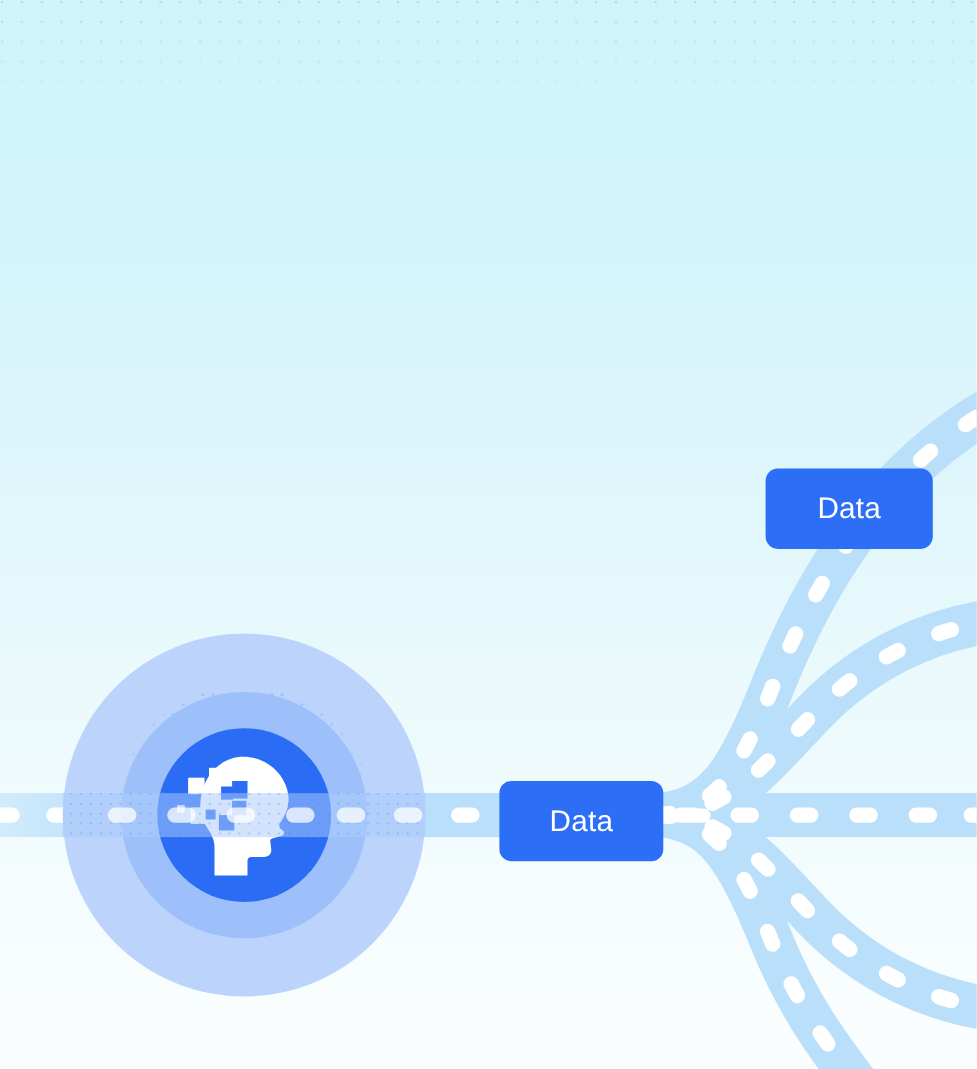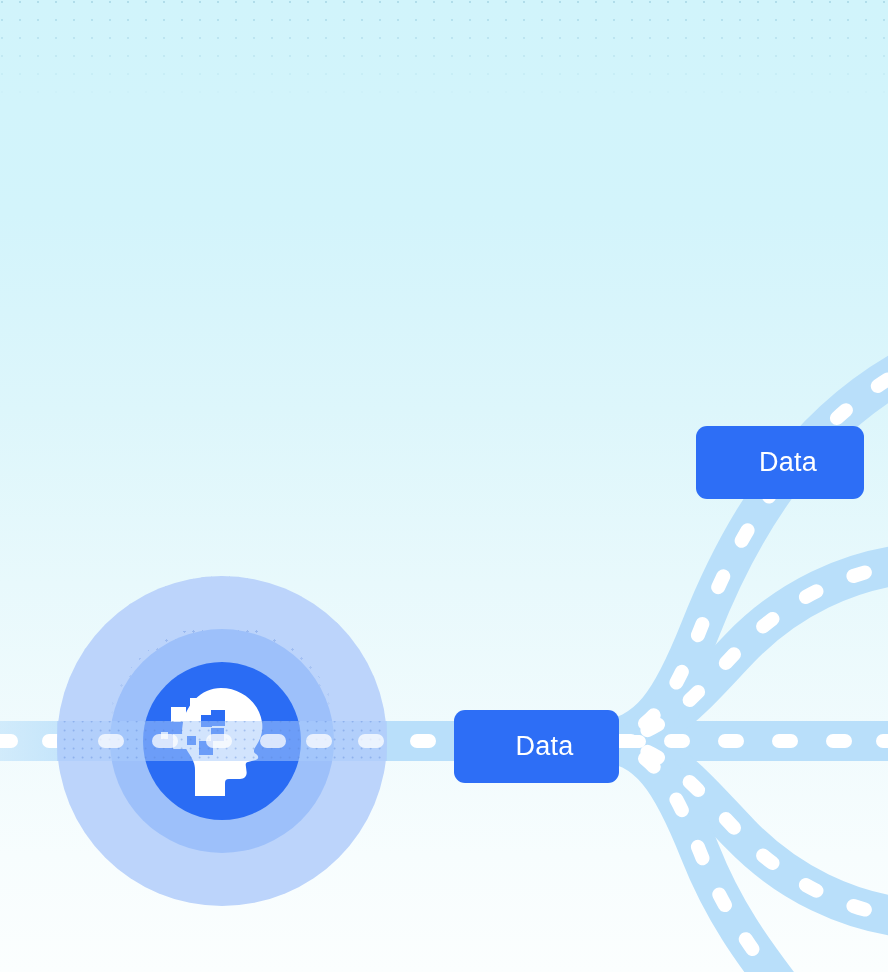--- a/index.html
+++ b/index.html
@@ -98,21 +98,20 @@
     border-radius: 11px;
     display: flex;
     align-items: center;
     justify-content: center;
     color: #ffffff;
     font-family: "Liberation Sans", sans-serif;
     font-size: 27px;
     letter-spacing: .2px;
     line-height: 1;
     user-select: none;
-    padding-left: 16px;
   }
   .chip-center {
     left: 454px;
     top: 710px;
     width: 149px;
     height: 73px;
   }
   .chip-upper {
     left: 696px;
     top: 426px;

